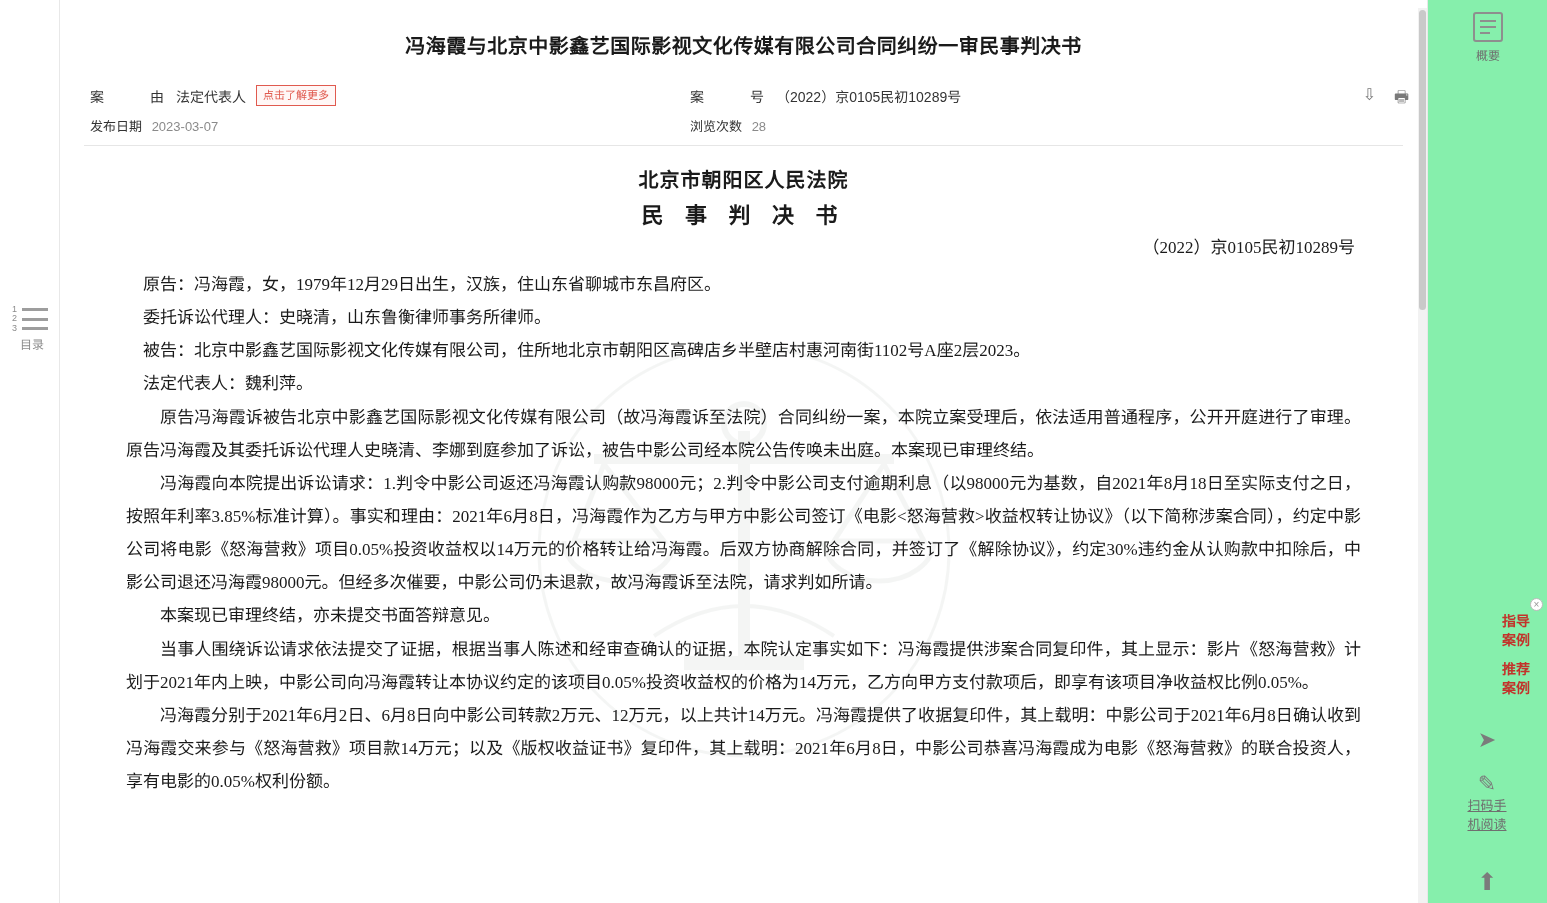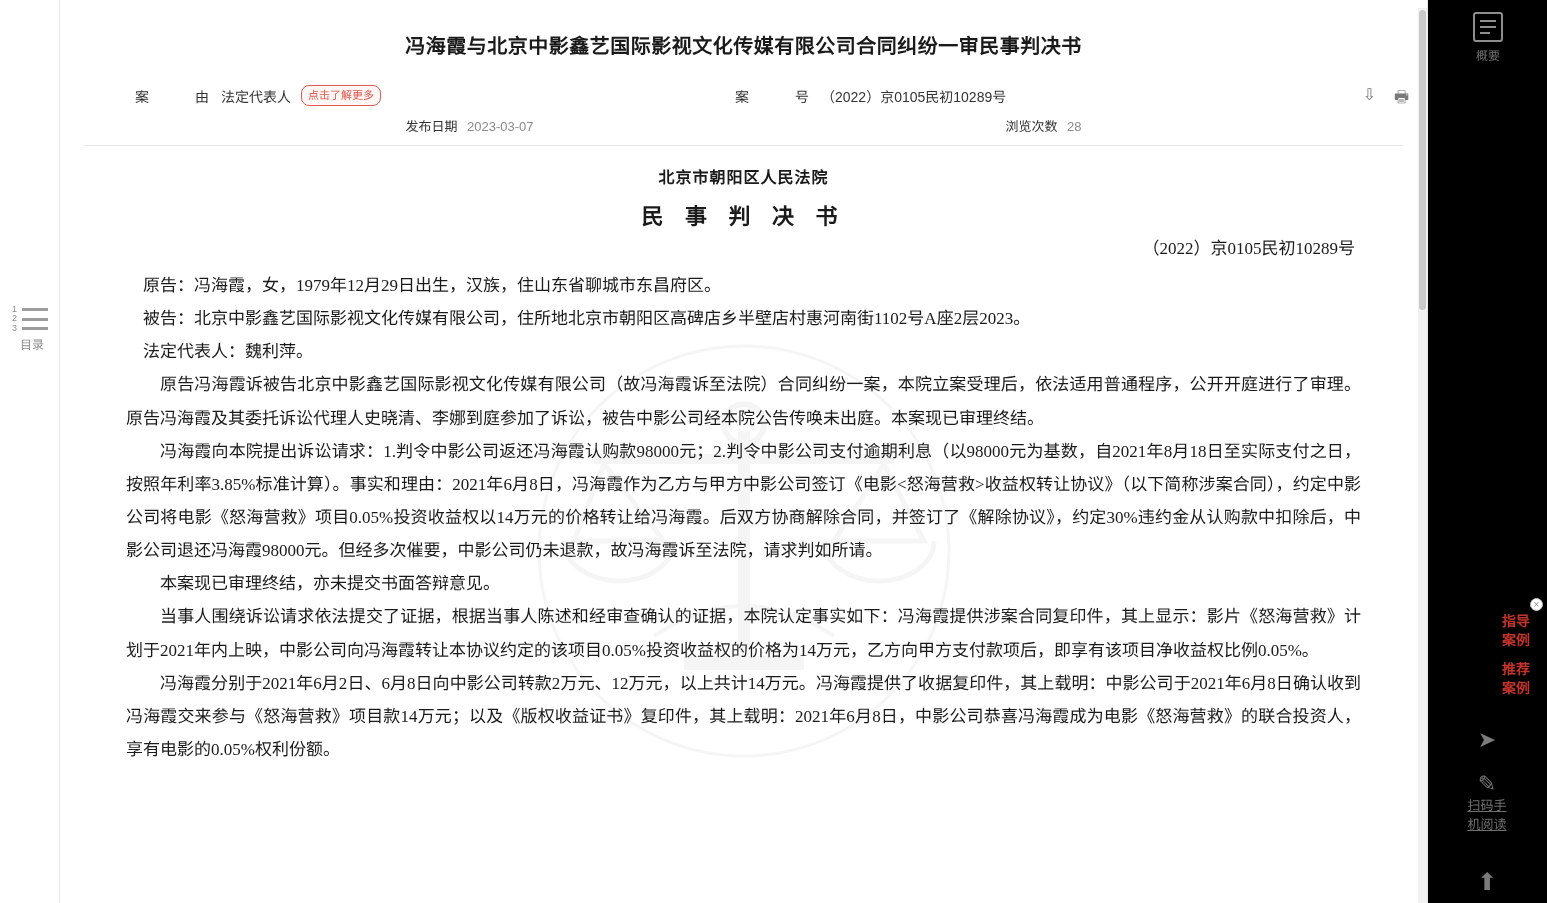--- a/index.html
+++ b/index.html
@@ -75,47 +75,46 @@
     display: flex;
     align-items: center;
     font-size: 14px;
     color: #333;
     margin-bottom: 10px;
   }
   .meta-col {
     display: flex;
     align-items: center;
   }
-  .meta-col.left { width: 600px; margin-left: 45px; }
+  .meta-col.left { width: 600px; }
   .meta-label {
     color: #333;
     letter-spacing: 6px;
     margin-right: 6px;
   }
   .meta-label.tight { letter-spacing: 0; }
   .meta-value { color: #333; }
   .badge-more {
     display: inline-block;
     margin-left: 10px;
     border: 1px solid #e05a4f;
     color: #e05a4f;
     font-size: 11px;
     line-height: 1;
     padding: 4px 6px;
-    border-radius: 8px;
+    border-radius: 0;
     background: #fff7f6;
     cursor: pointer;
     white-space: nowrap;
   }
   .meta-sub {
     display: flex;
     font-size: 13px;
     color: #8a8a8a;
     padding: 0 0 10px 0;
-    justify-content: center;
   }
   .meta-sub .left { width: 600px; }
   .meta-icons {
     position: absolute;
     right: 18px;
     top: 10px;
     display: flex;
     gap: 18px;
     color: #7a7a7a;
   }
@@ -128,24 +127,24 @@
 
   
   .judgment {
     position: relative;
     padding: 18px 66px 0 66px;
     font-family: "Liberation Serif", "DejaVu Serif", serif;
     color: #1a1a1a;
   }
   .court-name {
     text-align: center;
-    font-size: 16px;
+    font-size: 20px;
     font-weight: bold;
     letter-spacing: 1px;
-    margin-bottom: 10px;
+    margin-bottom: 4px;
   }
   .doc-kind {
     text-align: center;
     font-size: 22px;
     font-weight: bold;
     letter-spacing: 8px;
     margin-bottom: 4px;
   }
   .case-no {
     text-align: right;
@@ -175,21 +174,21 @@
     z-index: 0;
   }
   .judgment > *:not(.watermark) { position: relative; z-index: 1; }
 
   
   .right-rail {
     position: absolute;
     right: 0; top: 0;
     width: 120px; height: 903px;
     border-left: 1px solid #e8e8e8;
-    background: #000000;
+    background: #86efac;
   }
   .rr-item {
     width: 120px;
     text-align: center;
     padding: 12px 0 10px 0;
     cursor: pointer;
   }
   .rr-icon {
     display: block;
     margin: 0 auto 4px auto;
@@ -351,20 +350,21 @@
         <path d="M30 205 a55 40 0 0 0 110 0" fill="none" stroke="#9aa6a0" stroke-width="5"></path>
         <path d="M290 205 a55 40 0 0 0 110 0" fill="none" stroke="#9aa6a0" stroke-width="5"></path>
         <path d="M120 300 q90 -60 180 0" fill="none" stroke="#9aa6a0" stroke-width="4"></path>
       </svg>
 
       <div class="court-name">北京市朝阳区人民法院</div>
       <div class="doc-kind">民 事 判 决 书</div>
       <div class="case-no">（2022）京0105民初10289号</div>
 
       <p class="para party">原告：冯海霞，女，1979年12月29日出生，汉族，住山东省聊城市东昌府区。</p>
+      <p class="para party">委托诉讼代理人：史晓清，山东鲁衡律师事务所律师。</p>
       <p class="para party">被告：北京中影鑫艺国际影视文化传媒有限公司，住所地北京市朝阳区高碑店乡半壁店村惠河南街1102号A座2层2023。</p>
       <p class="para party">法定代表人：魏利萍。</p>
 
       <p class="para indent">原告冯海霞诉被告北京中影鑫艺国际影视文化传媒有限公司（故冯海霞诉至法院）合同纠纷一案，本院立案受理后，依法适用普通程序，公开开庭进行了审理。原告冯海霞及其委托诉讼代理人史晓清、李娜到庭参加了诉讼，被告中影公司经本院公告传唤未出庭。本案现已审理终结。</p>
       <p class="para indent">冯海霞向本院提出诉讼请求：1.判令中影公司返还冯海霞认购款98000元；2.判令中影公司支付逾期利息（以98000元为基数，自2021年8月18日至实际支付之日，按照年利率3.85%标准计算）。事实和理由：2021年6月8日，冯海霞作为乙方与甲方中影公司签订《电影&lt;怒海营救&gt;收益权转让协议》（以下简称涉案合同），约定中影公司将电影《怒海营救》项目0.05%投资收益权以14万元的价格转让给冯海霞。后双方协商解除合同，并签订了《解除协议》，约定30%违约金从认购款中扣除后，中影公司退还冯海霞98000元。但经多次催要，中影公司仍未退款，故冯海霞诉至法院，请求判如所请。</p>
       <p class="para indent">本案现已审理终结，亦未提交书面答辩意见。</p>
       <p class="para indent">当事人围绕诉讼请求依法提交了证据，根据当事人陈述和经审查确认的证据，本院认定事实如下：冯海霞提供涉案合同复印件，其上显示：影片《怒海营救》计划于2021年内上映，中影公司向冯海霞转让本协议约定的该项目0.05%投资收益权的价格为14万元，乙方向甲方支付款项后，即享有该项目净收益权比例0.05%。</p>
       <p class="para indent">冯海霞分别于2021年6月2日、6月8日向中影公司转款2万元、12万元，以上共计14万元。冯海霞提供了收据复印件，其上载明：中影公司于2021年6月8日确认收到冯海霞交来参与《怒海营救》项目款14万元；以及《版权收益证书》复印件，其上载明：2021年6月8日，中影公司恭喜冯海霞成为电影《怒海营救》的联合投资人，享有电影的0.05%权利份额。</p>
     </div>
 

